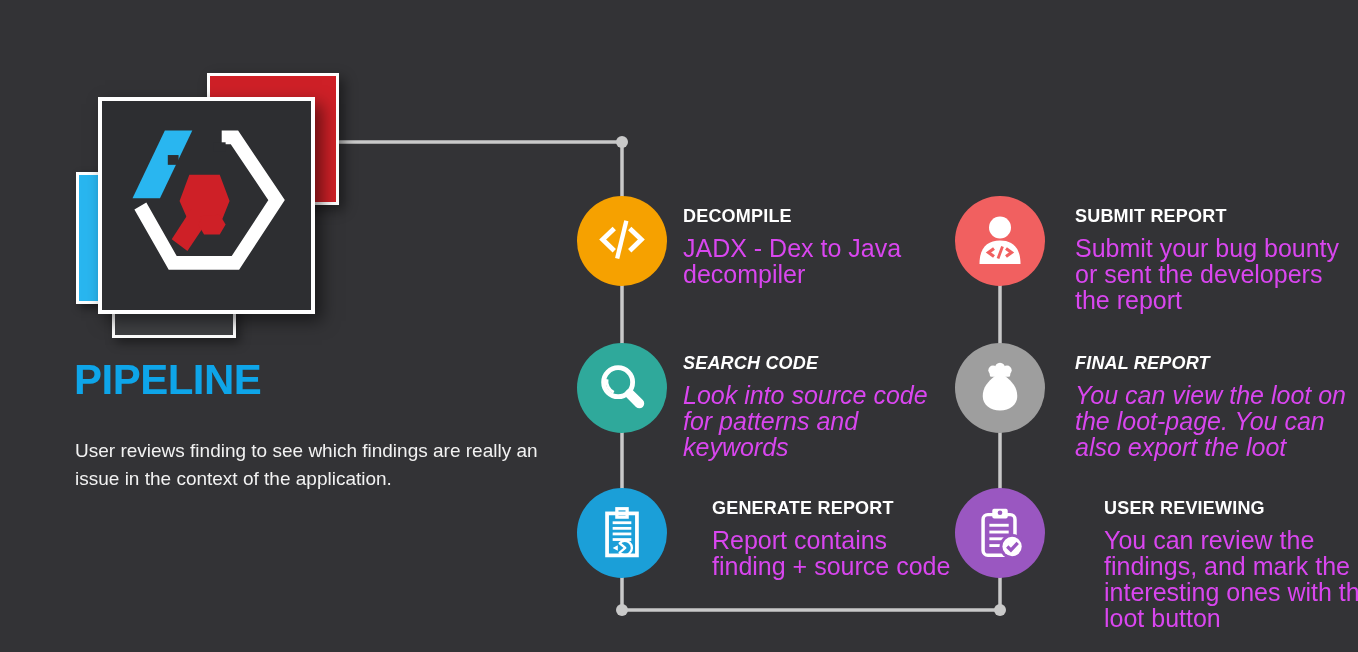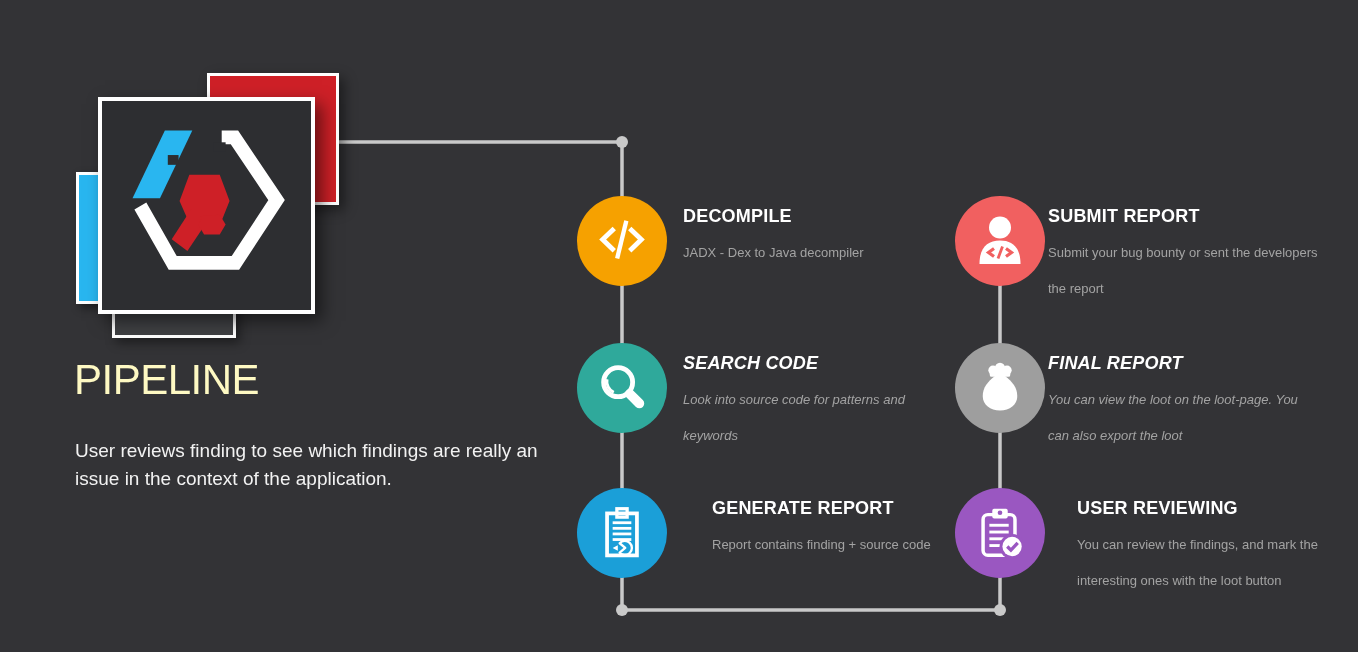--- a/index.html
+++ b/index.html
@@ -32,47 +32,47 @@
   }
   .logo-main-square{
     position:absolute;left:98px;top:97px;width:209px;height:209px;
     border:4px solid #fff;
     display:flex;align-items:center;justify-content:center;
     box-shadow:7px 7px 16px rgba(0,0,0,.5);
   }
   
   .page-title{
     position:absolute;left:74px;top:356px;margin:0;
-    color:#fef9c3;font-size:42px;font-weight:normal;letter-spacing:-.5px;
+    color:#0ea5e9;font-size:42px;font-weight:bold;letter-spacing:-.5px;
     line-height:1.15;
   }
   .page-subtitle{
     position:absolute;left:75px;top:437px;margin:0;width:470px;
     color:#f2f2f2;font-size:19px;line-height:28px;font-weight:normal;
   }
   
   .step{position:absolute;display:flex;align-items:flex-start;z-index:2;}
   .step .circle{
     flex:0 0 90px;width:90px;height:90px;border-radius:50%;
     display:flex;align-items:center;justify-content:center;
   }
   .step .text{margin-left:16px;padding-top:5px;}
   .col-left{left:577px;}
   .col-left .text{width:250px;}
   .col-right{left:955px;}
-  .col-right .text{width:272px;margin-left:3px;}
+  .col-right .text{width:272px;margin-left:30px;}
   .row-1{top:196px;}
   .row-2{top:343px;font-style:italic;}
   .row-3{top:488px;gap:29px;}
   .step-title{
     margin:0 0 4px 0;color:#ffffff;
     font-size:18px;font-weight:bold;letter-spacing:.2px;line-height:30px;
   }
   .step-desc{
-    margin:0;color:#a3a3a3;font-size:13px;line-height:36px;
+    margin:0;color:#d946ef;font-size:25px;line-height:26px;
   }
 </style>
 </head>
 <body>
 
 <div class="canvas">
 
   <svg class="connectors" width="1358" height="652">
     <polyline points="338,142 622,142 622,610 1000,610 1000,241" fill="none" stroke-width="3.5" stroke="#C9C9C9"></polyline>
     <circle cx="622" cy="142" r="6" fill="#C9C9C9"></circle>

